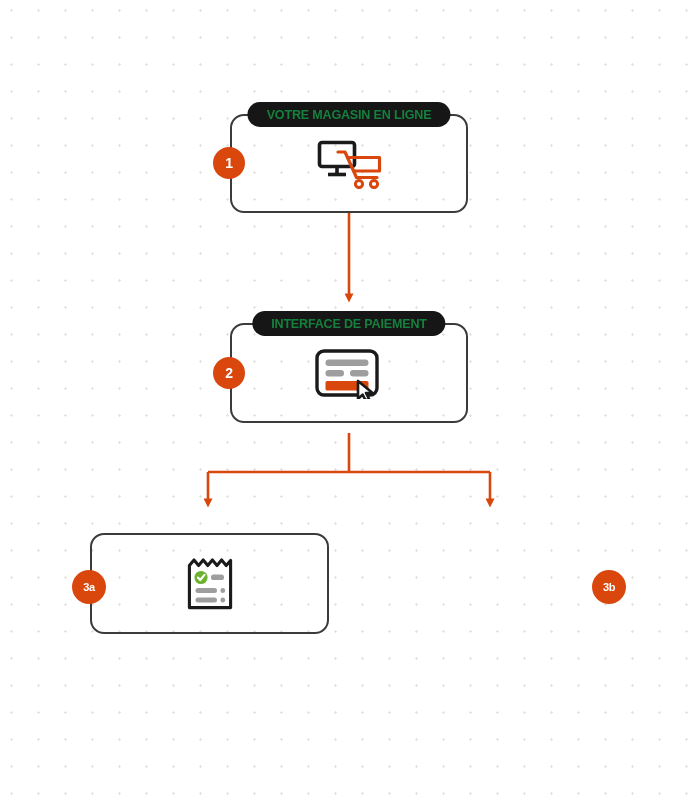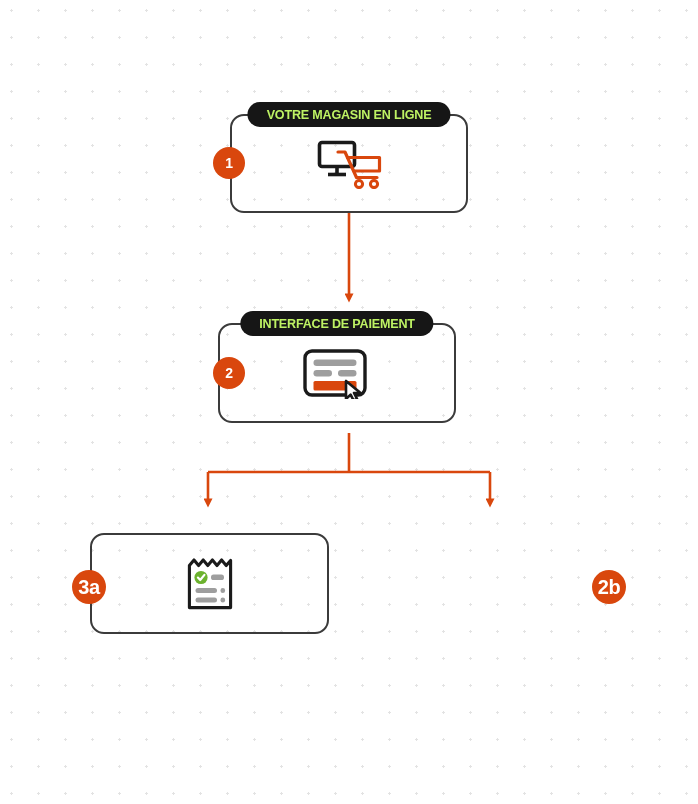--- a/index.html
+++ b/index.html
@@ -49,21 +49,21 @@
     transform: translate(-50%, -50%);
   }
 
   
   .pill {
     position: absolute;
     top: -14px;
     left: 50%;
     transform: translateX(-50%);
     background: #161616;
-    color: #bef264;
+    color: #15803d;
     border-radius: 14px;
     height: 25px;
     line-height: 25px;
     padding: 0 13px;
     font-size: 13.5px;
     font-weight: bold;
     letter-spacing: -0.2px;
     white-space: nowrap;
     font-family: "Liberation Sans", sans-serif;
     transform-origin: center;
@@ -79,21 +79,21 @@
     background: #d9470d;
     color: #ffffff;
     font-size: 14px;
     font-weight: bold;
     display: flex;
     align-items: center;
     justify-content: center;
     box-sizing: border-box;
     letter-spacing: -0.3px;
   }
-  .badge.big { width: 34px; height: 34px; font-size: 20px; justify-content: center; }
+  .badge.big { width: 34px; height: 34px; font-size: 11px; justify-content: center; }
 </style>
 </head>
 <body>
 
 <div id="canvas">
 
   <svg id="connectors" viewBox="0 0 698 804">
     <defs>
       <marker id="arrowhead" markerWidth="10" markerHeight="9" refX="4.6" refY="4.5" orient="auto" markerUnits="userSpaceOnUse">
         <path d="M0,0 L9.2,4.5 L0,9 Z" fill="#d9470d"></path>
@@ -123,21 +123,21 @@
         <path d="M31.5,18.5 L63.5,18.5 L63.5,32 L38,32" fill="none" stroke="#d9470d" stroke-width="3.2" stroke-linecap="round" stroke-linejoin="round"></path>
         <circle cx="43" cy="45" r="3.6" fill="none" stroke="#d9470d" stroke-width="3"></circle>
         <circle cx="58" cy="45" r="3.6" fill="none" stroke="#d9470d" stroke-width="3"></circle>
       </svg>
     </div>
   </div>
   <div class="badge" style="left:213px; top:147px;">
     <span>1</span>
   </div>
 
-  <div class="stage-box" style="left:218px; top:323px; width:238px; height:100px;">
+  <div class="stage-box" style="left:230px; top:323px; width:238px; height:100px;">
     <div class="pill">
       <span>INTERFACE DE PAIEMENT</span>
     </div>
     <div class="stage-icon" style="width:70px;height:52px;">
       <svg viewBox="0 0 70 52" width="70" height="52">
         <rect x="3" y="4" width="60" height="44" rx="7" fill="#ffffff" stroke="#1a1a1a" stroke-width="3.4"></rect>
         <rect x="11.5" y="12.5" width="43" height="6.5" rx="3.2" fill="#9e9e9e"></rect>
         <rect x="11.5" y="23" width="18.5" height="6.5" rx="3.2" fill="#9e9e9e"></rect>
         <rect x="36" y="23" width="18.5" height="6.5" rx="3.2" fill="#9e9e9e"></rect>
         <rect x="11.5" y="34" width="43" height="9.5" rx="1.6" fill="#d9470d"></rect>
@@ -163,16 +163,16 @@
         <rect x="9.5" y="40.5" width="21.5" height="5" rx="2.5" fill="#9e9e9e"></rect>
         <rect x="34.5" y="40.5" width="4.6" height="5" rx="2.3" fill="#9e9e9e"></rect>
       </svg>
     </div>
   </div>
   <div class="badge big" style="left:72px; top:570px;">
     <span>3a</span>
   </div>
 
   <div class="badge big" style="left:592px; top:570px;">
-    <span>2b</span>
+    <span>3b</span>
   </div>
 
 </div>
 
 </body></html>

